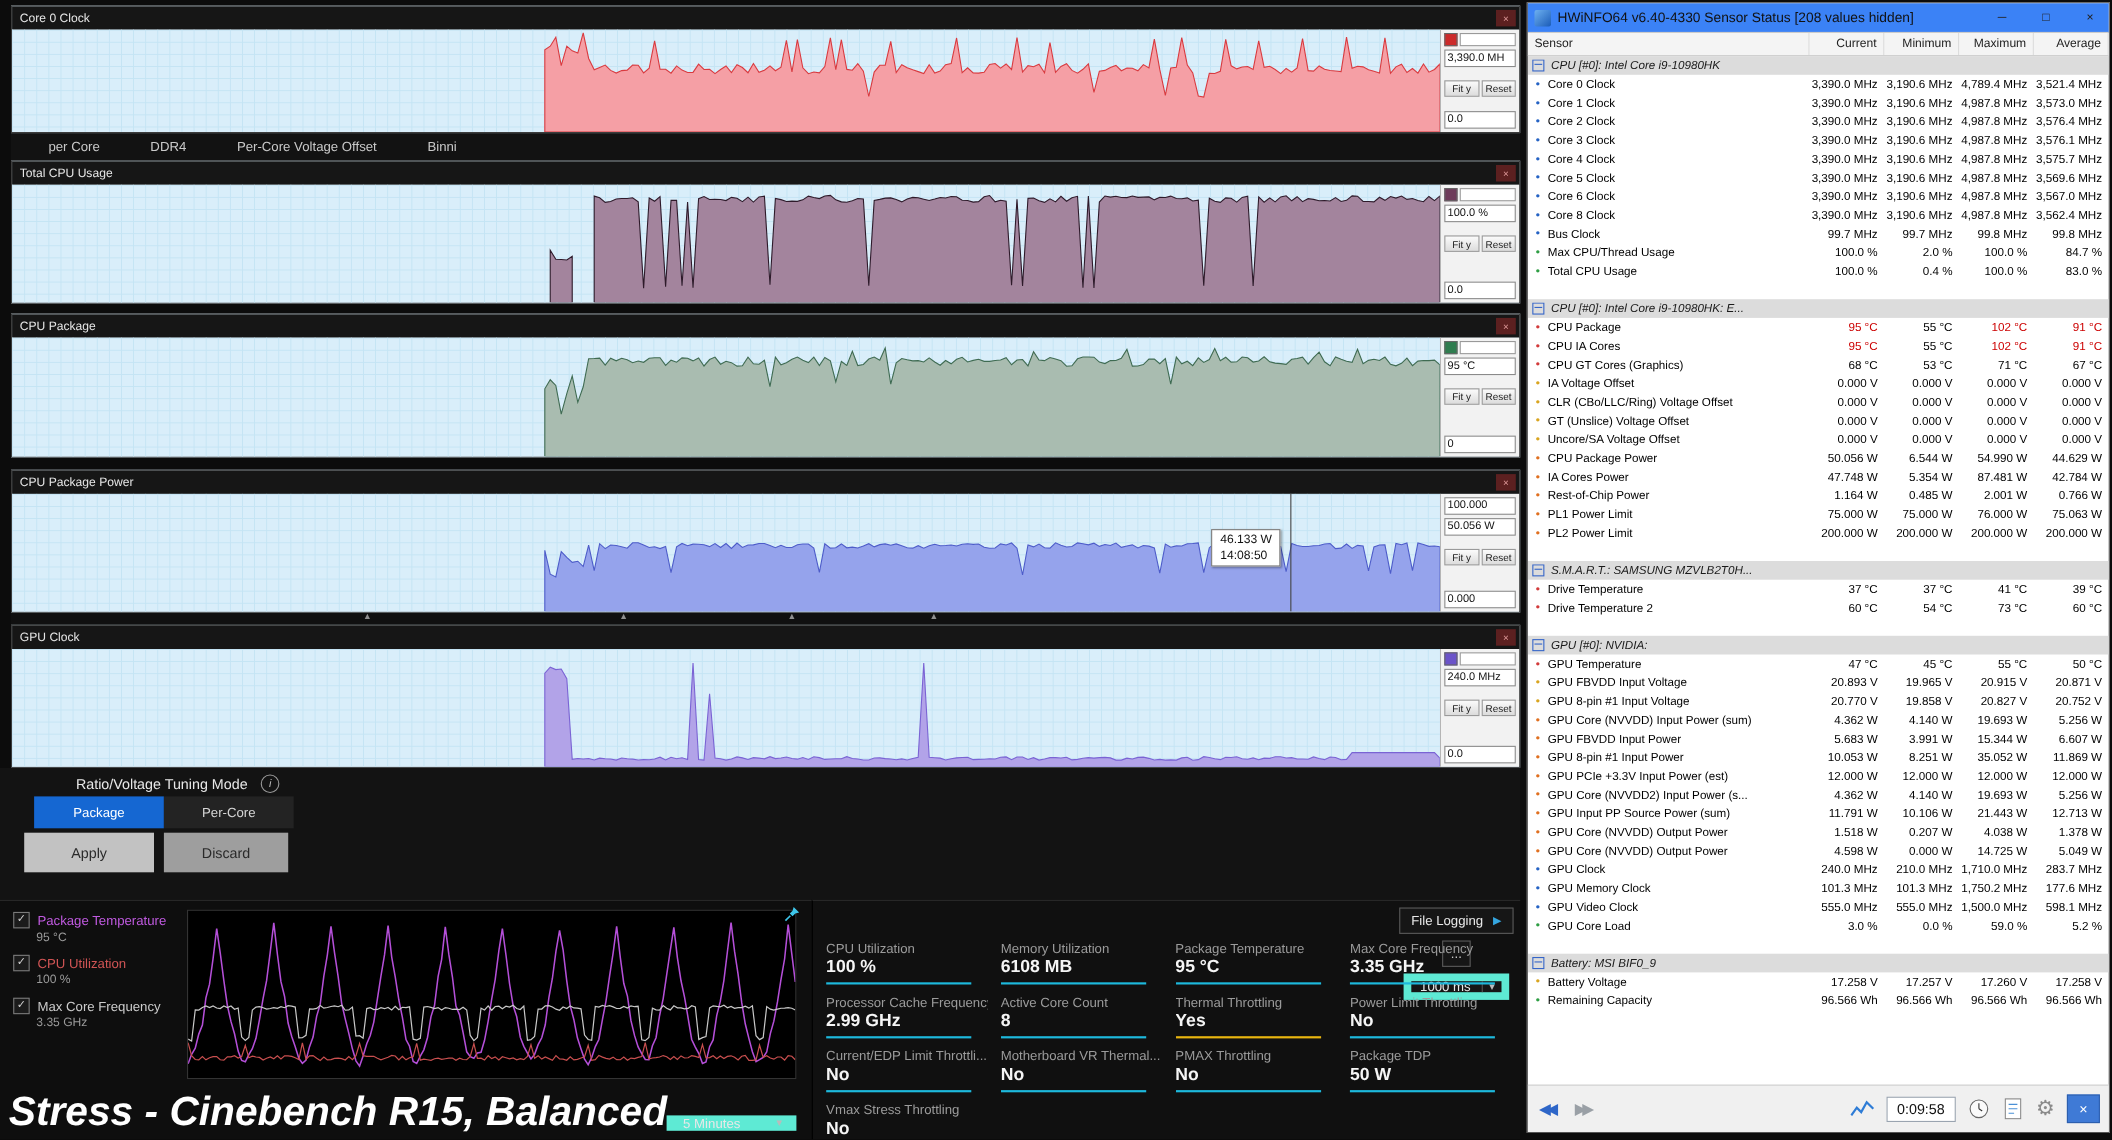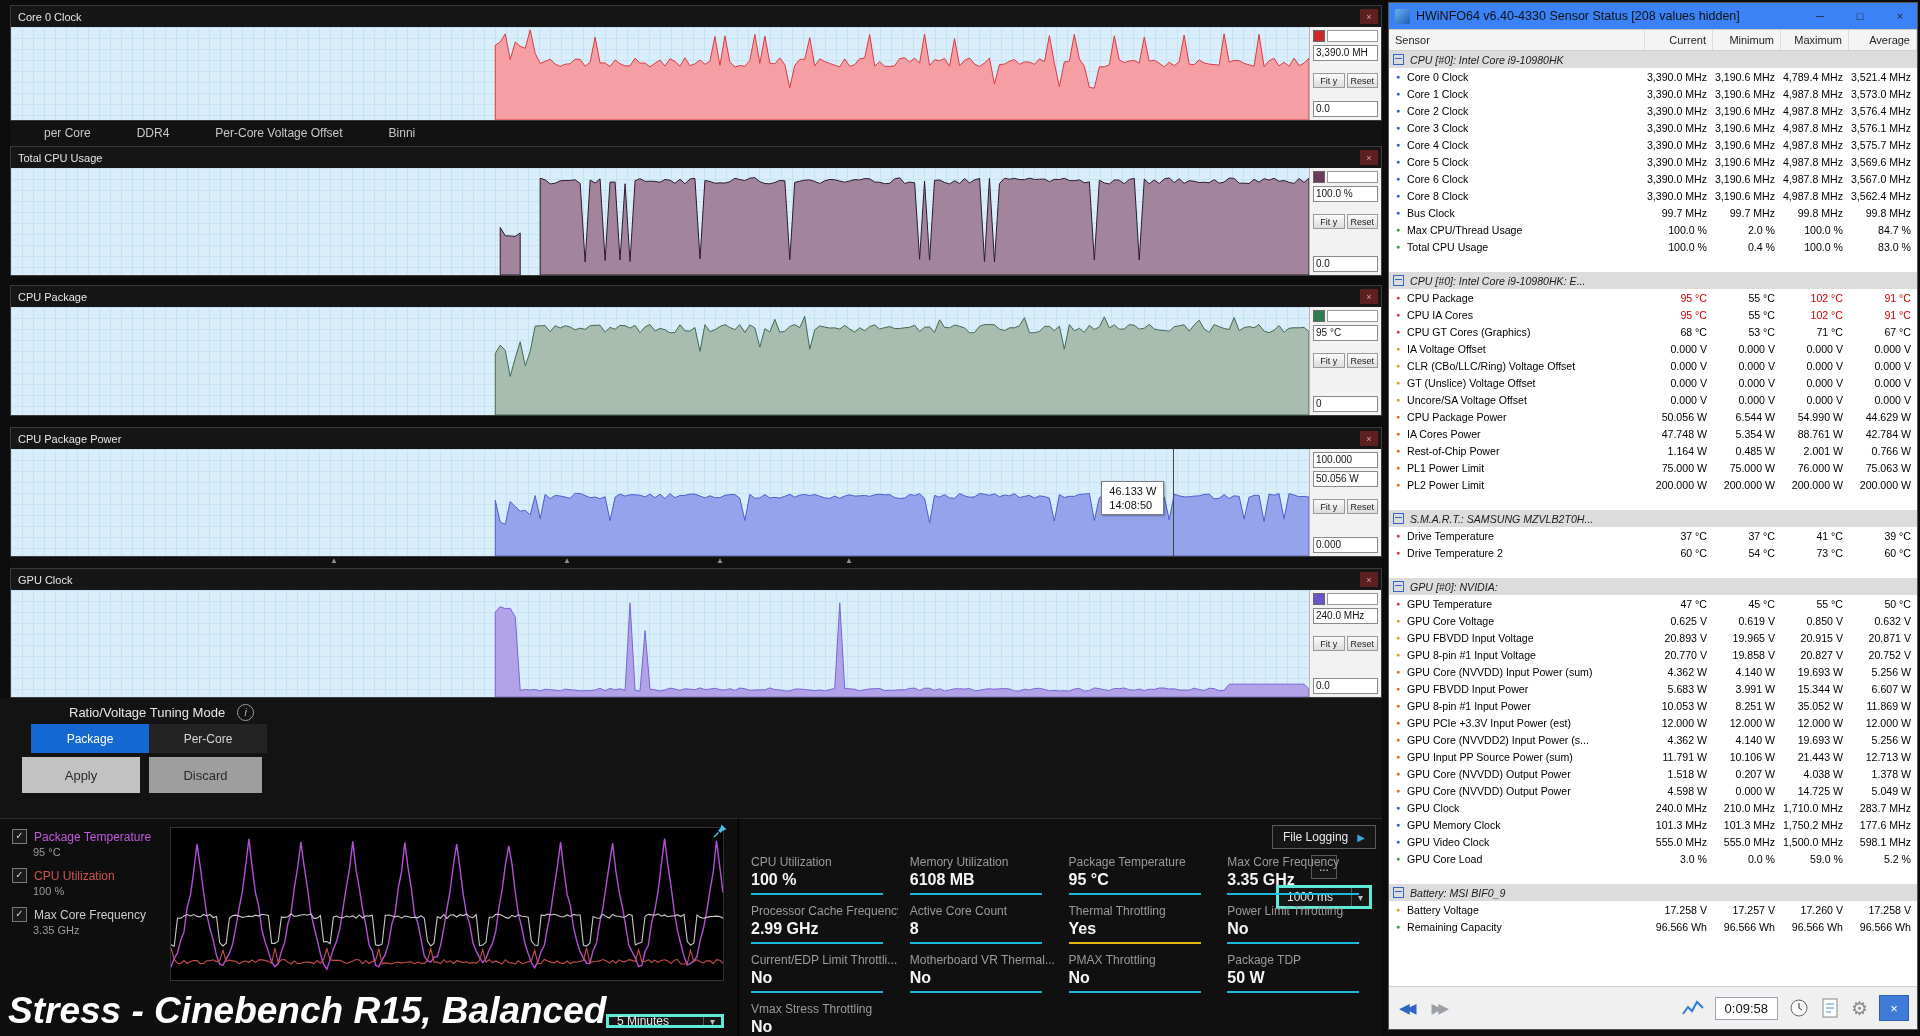--- a/index.html
+++ b/index.html
@@ -58,21 +58,21 @@
   .cb-item{margin:10px 0 0 12px;}
   .cb-row{display:flex;align-items:center;gap:7px;}
   .cb-box{width:13px;height:13px;background:#1b1b1b;border:1px solid #7a7a7a;color:#d0d0d0;font-size:10px;
     line-height:12px;text-align:center;flex:0 0 13px;}
   .cb-label{font-size:12px;}
   .cb-value{font-size:11px;color:#9a9a9a;margin:2px 0 0 21px;}
   #stress-plot{position:absolute;left:170px;top:8px;width:552px;height:152px;background:#000;border:1px solid #333;}
   #stress-plot svg{display:block;width:100%;height:100%;}
   #stress-pin{position:absolute;right:10px;top:4px;}
   .caption{position:absolute;left:8px;bottom:4px;font-size:37px;font-weight:bold;font-style:italic;color:#fff;white-space:nowrap;}
-  .dd{display:flex;align-items:center;background:#161616;border:3px solid #5eead4;color:#e8e8e8;font-size:12px;padding-left:8px;box-sizing:border-box;}
+  .dd{display:flex;align-items:center;background:#161616;border:7px solid #5eead4;color:#e8e8e8;font-size:12px;padding-left:8px;box-sizing:border-box;}
   .dd .dd-arrow{margin-left:auto;border-left:1px solid #555;padding:0 6px;color:#bbb;font-size:10px;align-self:stretch;display:flex;align-items:center;}
   #duration-select{position:absolute;right:14px;bottom:8px;width:118px;height:14px;}
   
   #metrics{position:absolute;left:738px;top:818px;width:644px;height:218px;background:#101010;border-top:1px solid #2b2b2b;
     border-left:1px solid #000;box-sizing:border-box;}
   .metrics-toolbar{position:absolute;top:6px;right:6px;display:flex;gap:6px;align-items:center;flex-direction:column;}
   .fl-btn{display:flex;align-items:center;gap:9px;background:#161616;border:1px solid #5a5a5a;color:#e8e8e8;
     font-size:12px;height:24px;padding:0 10px;font-family:inherit;}
   .fl-play{color:#35a6e0;font-size:10px;}
   .more-btn{width:26px;height:24px;background:#161616;border:1px solid #5a5a5a;color:#ccc;font-size:12px;font-family:inherit;}
@@ -625,21 +625,21 @@
         <span class="cell">54.990 W</span>
         <span class="cell">44.629 W</span>
       </div>
       <div class="hw-row">
         <div class="name">
           <span class="ric ic-power">●</span>
           <span>IA Cores Power</span>
         </div>
         <span class="cell">47.748 W</span>
         <span class="cell">5.354 W</span>
-        <span class="cell">88.761 W</span>
+        <span class="cell">87.481 W</span>
         <span class="cell">42.784 W</span>
       </div>
       <div class="hw-row">
         <div class="name">
           <span class="ric ic-power">●</span>
           <span>Rest-of-Chip Power</span>
         </div>
         <span class="cell">1.164 W</span>
         <span class="cell">0.485 W</span>
         <span class="cell">2.001 W</span>
@@ -701,30 +701,20 @@
       </div>
       <div class="hw-row">
         <div class="name">
           <span class="ric ic-temp">●</span>
           <span>GPU Temperature</span>
         </div>
         <span class="cell">47 °C</span>
         <span class="cell">45 °C</span>
         <span class="cell">55 °C</span>
         <span class="cell">50 °C</span>
-      </div>
-      <div class="hw-row">
-        <div class="name">
-          <span class="ric ic-volt">●</span>
-          <span>GPU Core Voltage</span>
-        </div>
-        <span class="cell">0.625 V</span>
-        <span class="cell">0.619 V</span>
-        <span class="cell">0.850 V</span>
-        <span class="cell">0.632 V</span>
       </div>
       <div class="hw-row">
         <div class="name">
           <span class="ric ic-volt">●</span>
           <span>GPU FBVDD Input Voltage</span>
         </div>
         <span class="cell">20.893 V</span>
         <span class="cell">19.965 V</span>
         <span class="cell">20.915 V</span>
         <span class="cell">20.871 V</span>

